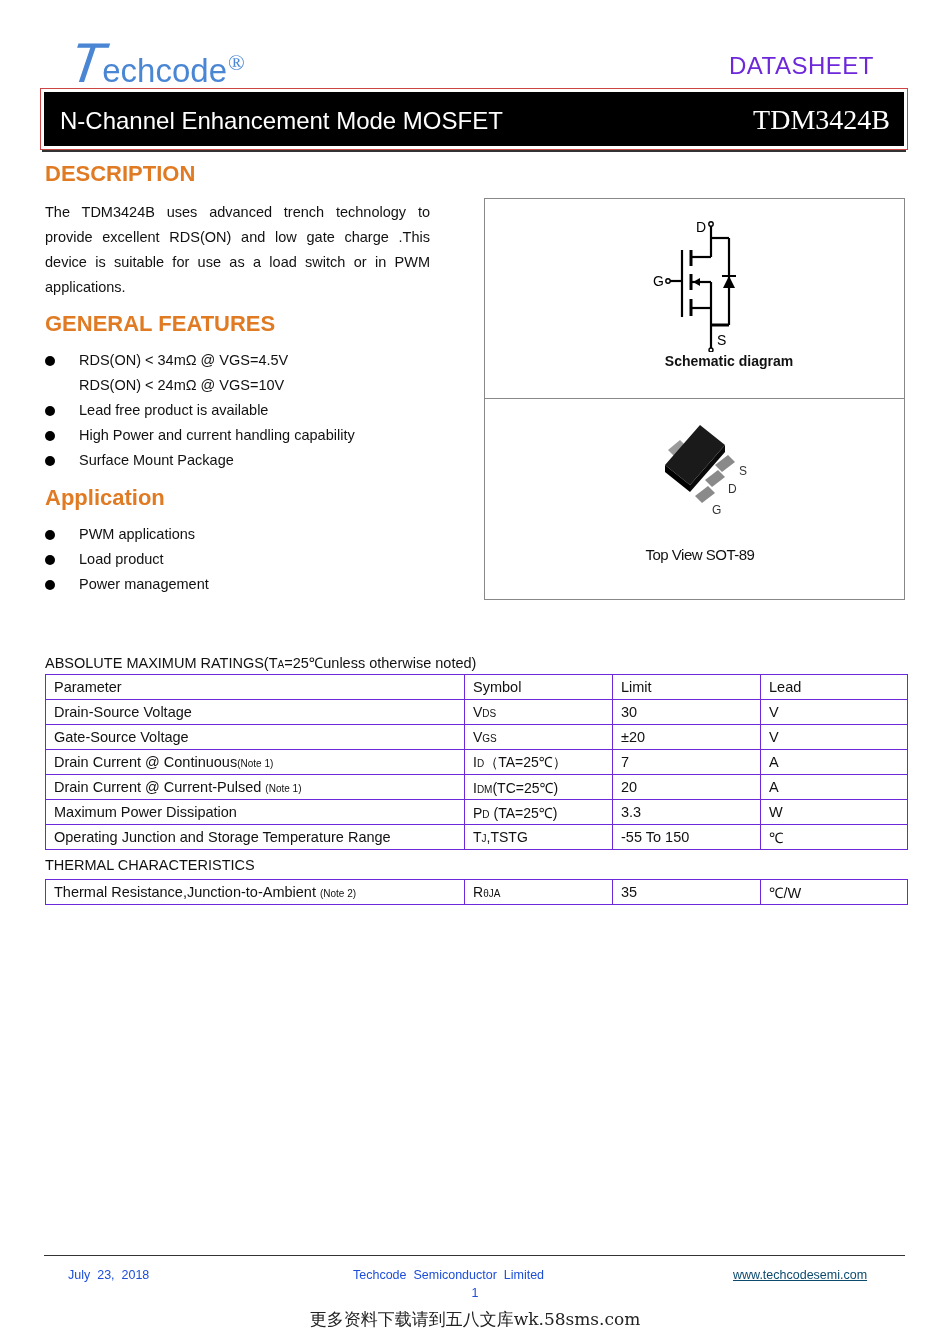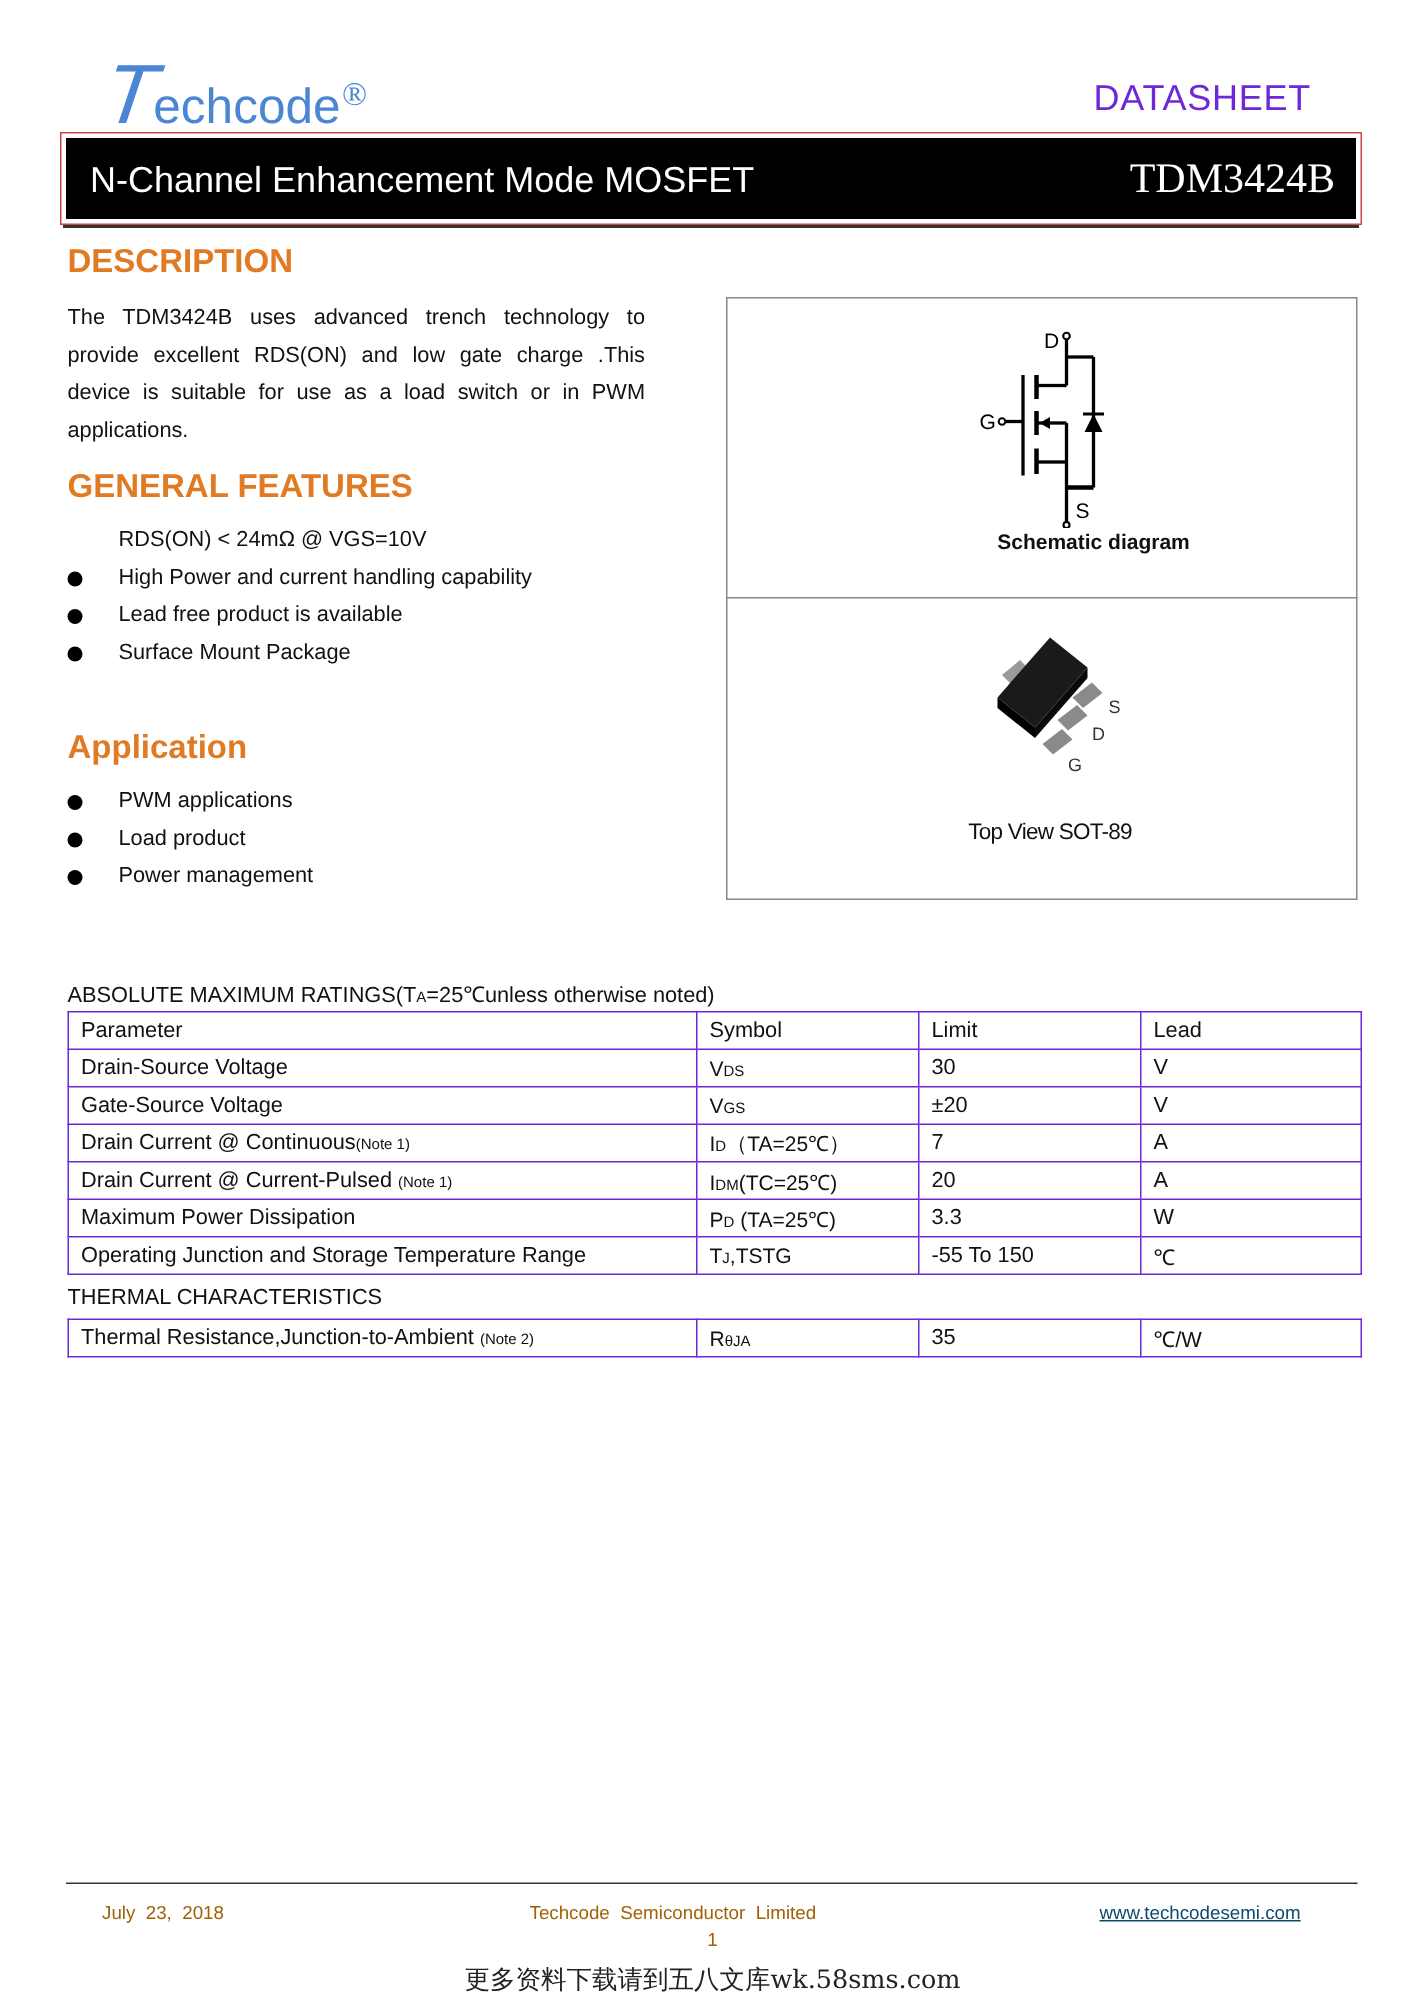--- a/index.html
+++ b/index.html
@@ -38,21 +38,21 @@
   .tbl-title { left: 45px; top: 652px; }
   table.spec { position: absolute; left: 45px; border-collapse: collapse; font-family: "Liberation Sans", sans-serif; font-size: 14.5px; }
   table.spec td { border: 1px solid #6d28d9; height: 24px; padding: 0 0 0 8px; vertical-align: middle; }
   .c1 { width: 410px; } .c2 { width: 139px; } .c3 { width: 139px; margin-top: 35px; } .c4 { width: 138px; }
   .note { font-size: 10px; }
   .sym { font-size: 14px; }
   .thermal-title { left: 45px; top: 857px; }
 
   
   .foot-rule { left: 44px; top: 1255px; width: 861px; height: 1px; background: #333; }
-  .foot { font-family: "Liberation Sans", sans-serif; font-size: 12.5px; color: #a16207; top: 1268px; }
+  .foot { font-family: "Liberation Sans", sans-serif; font-size: 12.5px; color: #1d4ed8; top: 1268px; }
   .foot-link { color: #0c4a6e; text-decoration: underline; }
   .wm { left: 0; width: 950px; top: 1308px; text-align: center; font-family: "DejaVu Serif", serif; font-size: 17px; color: #222; }
 </style>
 </head>
 <body>
 
 <div class="abs logo">
   <span class="logo-T">T</span>
   <span class="logo-rest">echcode</span>
   <span class="logo-reg">®</span>
@@ -65,23 +65,24 @@
     <div class="abs banner-part">TDM3424B</div>
   </div>
 </div>
 <div class="abs banner-rule"></div>
 
 <div class="abs h-orange" style="left:45px; top:161px;">DESCRIPTION</div>
 <div class="abs body-text desc">The TDM3424B uses advanced trench technology to provide excellent RDS(ON) and low gate charge .This device is suitable for use as a load switch or in   PWM applications.</div>
 
 <div class="abs h-orange" style="left:45px; top:311px;">GENERAL FEATURES</div>
 <ul class="abs bullets body-text" style="top:348px;">
+  <li><span class="dot"></span><span>RDS(ON) &lt; 34mΩ @ VGS=4.5V</span></li>
   <li><span>RDS(ON) &lt; 24mΩ @ VGS=10V</span></li>
+  <li><span class="dot"></span><span>Lead free product is available</span></li>
   <li><span class="dot"></span><span>High Power and current handling capability</span></li>
-  <li><span class="dot"></span><span>Lead free product is available</span></li>
   <li><span class="dot"></span><span>Surface Mount Package</span></li>
 </ul>
 
 <div class="abs h-orange" style="left:45px; top:485px;">Application</div>
 <ul class="abs bullets body-text" style="top:522px;">
   <li><span class="dot"></span><span>PWM applications</span></li>
   <li><span class="dot"></span><span>Load product</span></li>
   <li><span class="dot"></span><span>Power management</span></li>
 </ul>
 

